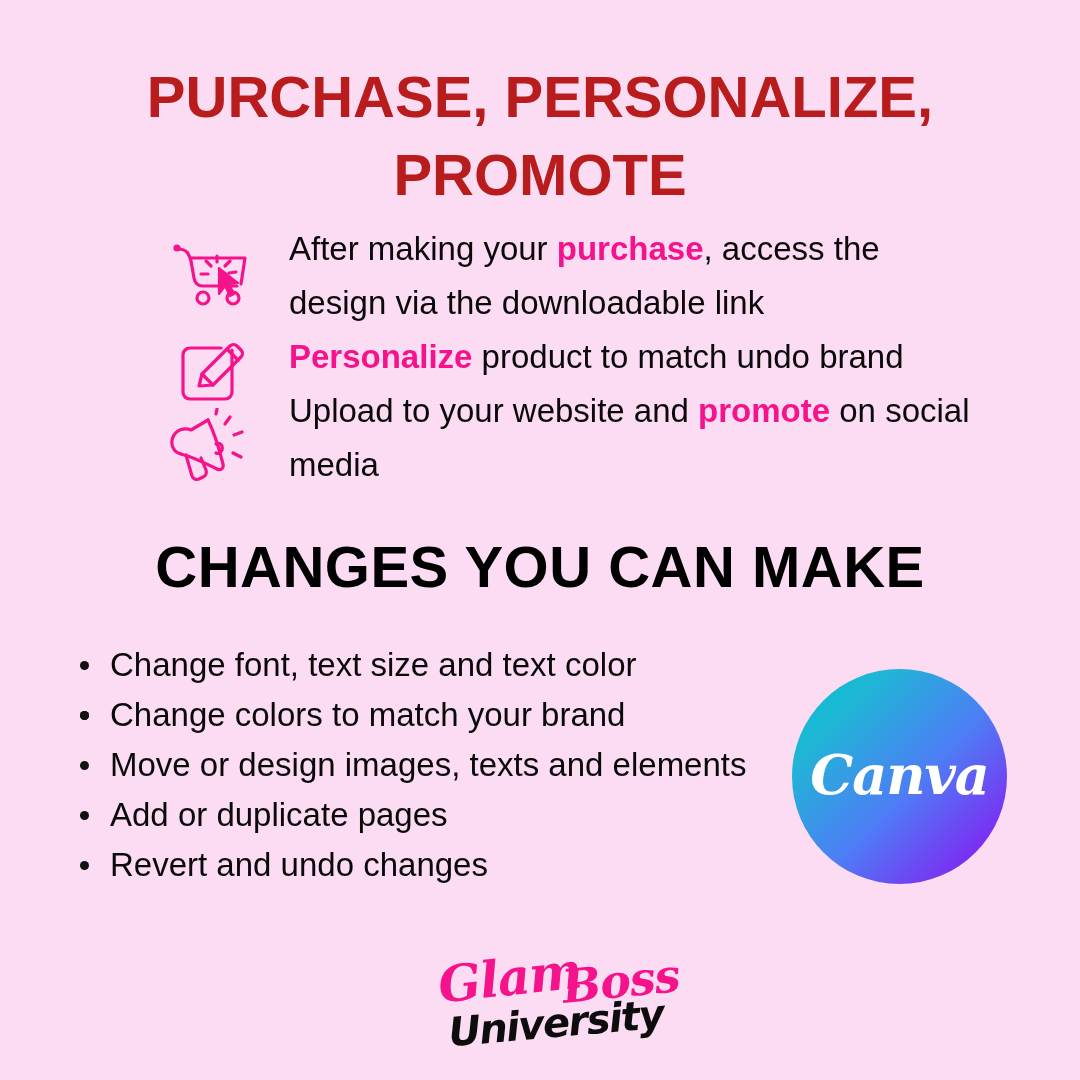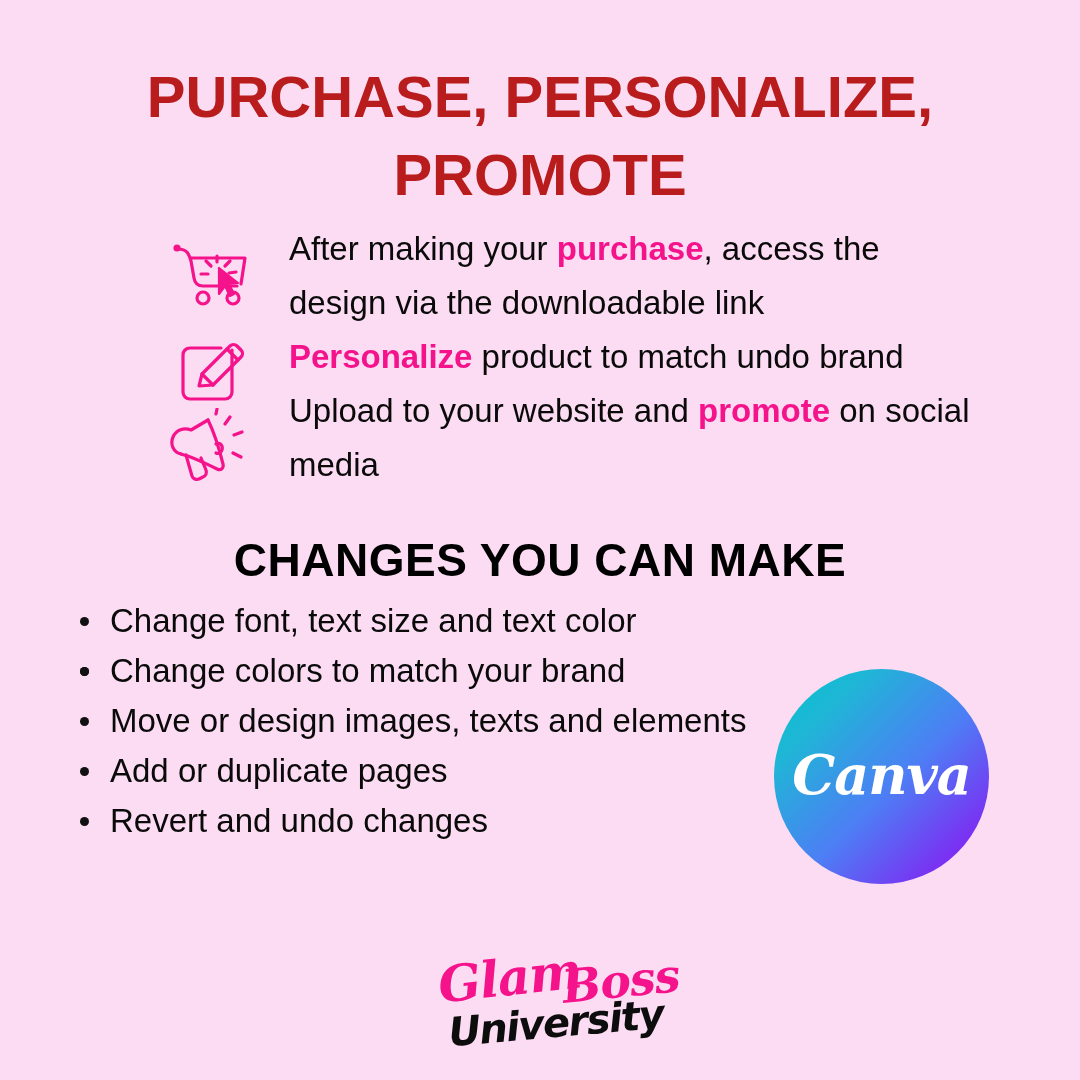--- a/index.html
+++ b/index.html
@@ -75,31 +75,31 @@
     font-weight: bold;
   }
 
   
   .subheading {
     position: absolute;
     left: 60px;
     top: 533px;
     width: 960px;
     text-align: center;
-    font-size: 46px;
+    font-size: 58px;
     font-weight: bold;
     color: #000000;
     letter-spacing: 0.5px;
   }
 
   
   .changes-list {
     position: absolute;
     left: 74px;
-    top: 596px;
+    top: 640px;
     width: 760px;
     margin: 0;
     padding: 0;
     list-style: none;
   }
   .changes-list li {
     position: relative;
     font-size: 33px;
     line-height: 50px;
     color: #0a0a0a;
@@ -111,21 +111,21 @@
     top: 21px;
     width: 9px;
     height: 9px;
     border-radius: 50%;
     background: #111111;
   }
 
   
   .canva-badge {
     position: absolute;
-    left: 774px;
+    left: 792px;
     top: 669px;
     width: 215px;
     height: 215px;
     border-radius: 50%;
     background: linear-gradient(135deg, #00c4cc 0%, #1fb6d6 22%, #4d7ef5 55%, #7b2ff2 85%, #8230f0 100%);
     display: flex;
     align-items: center;
     justify-content: center;
   }
   .canva-badge .wordmark {

